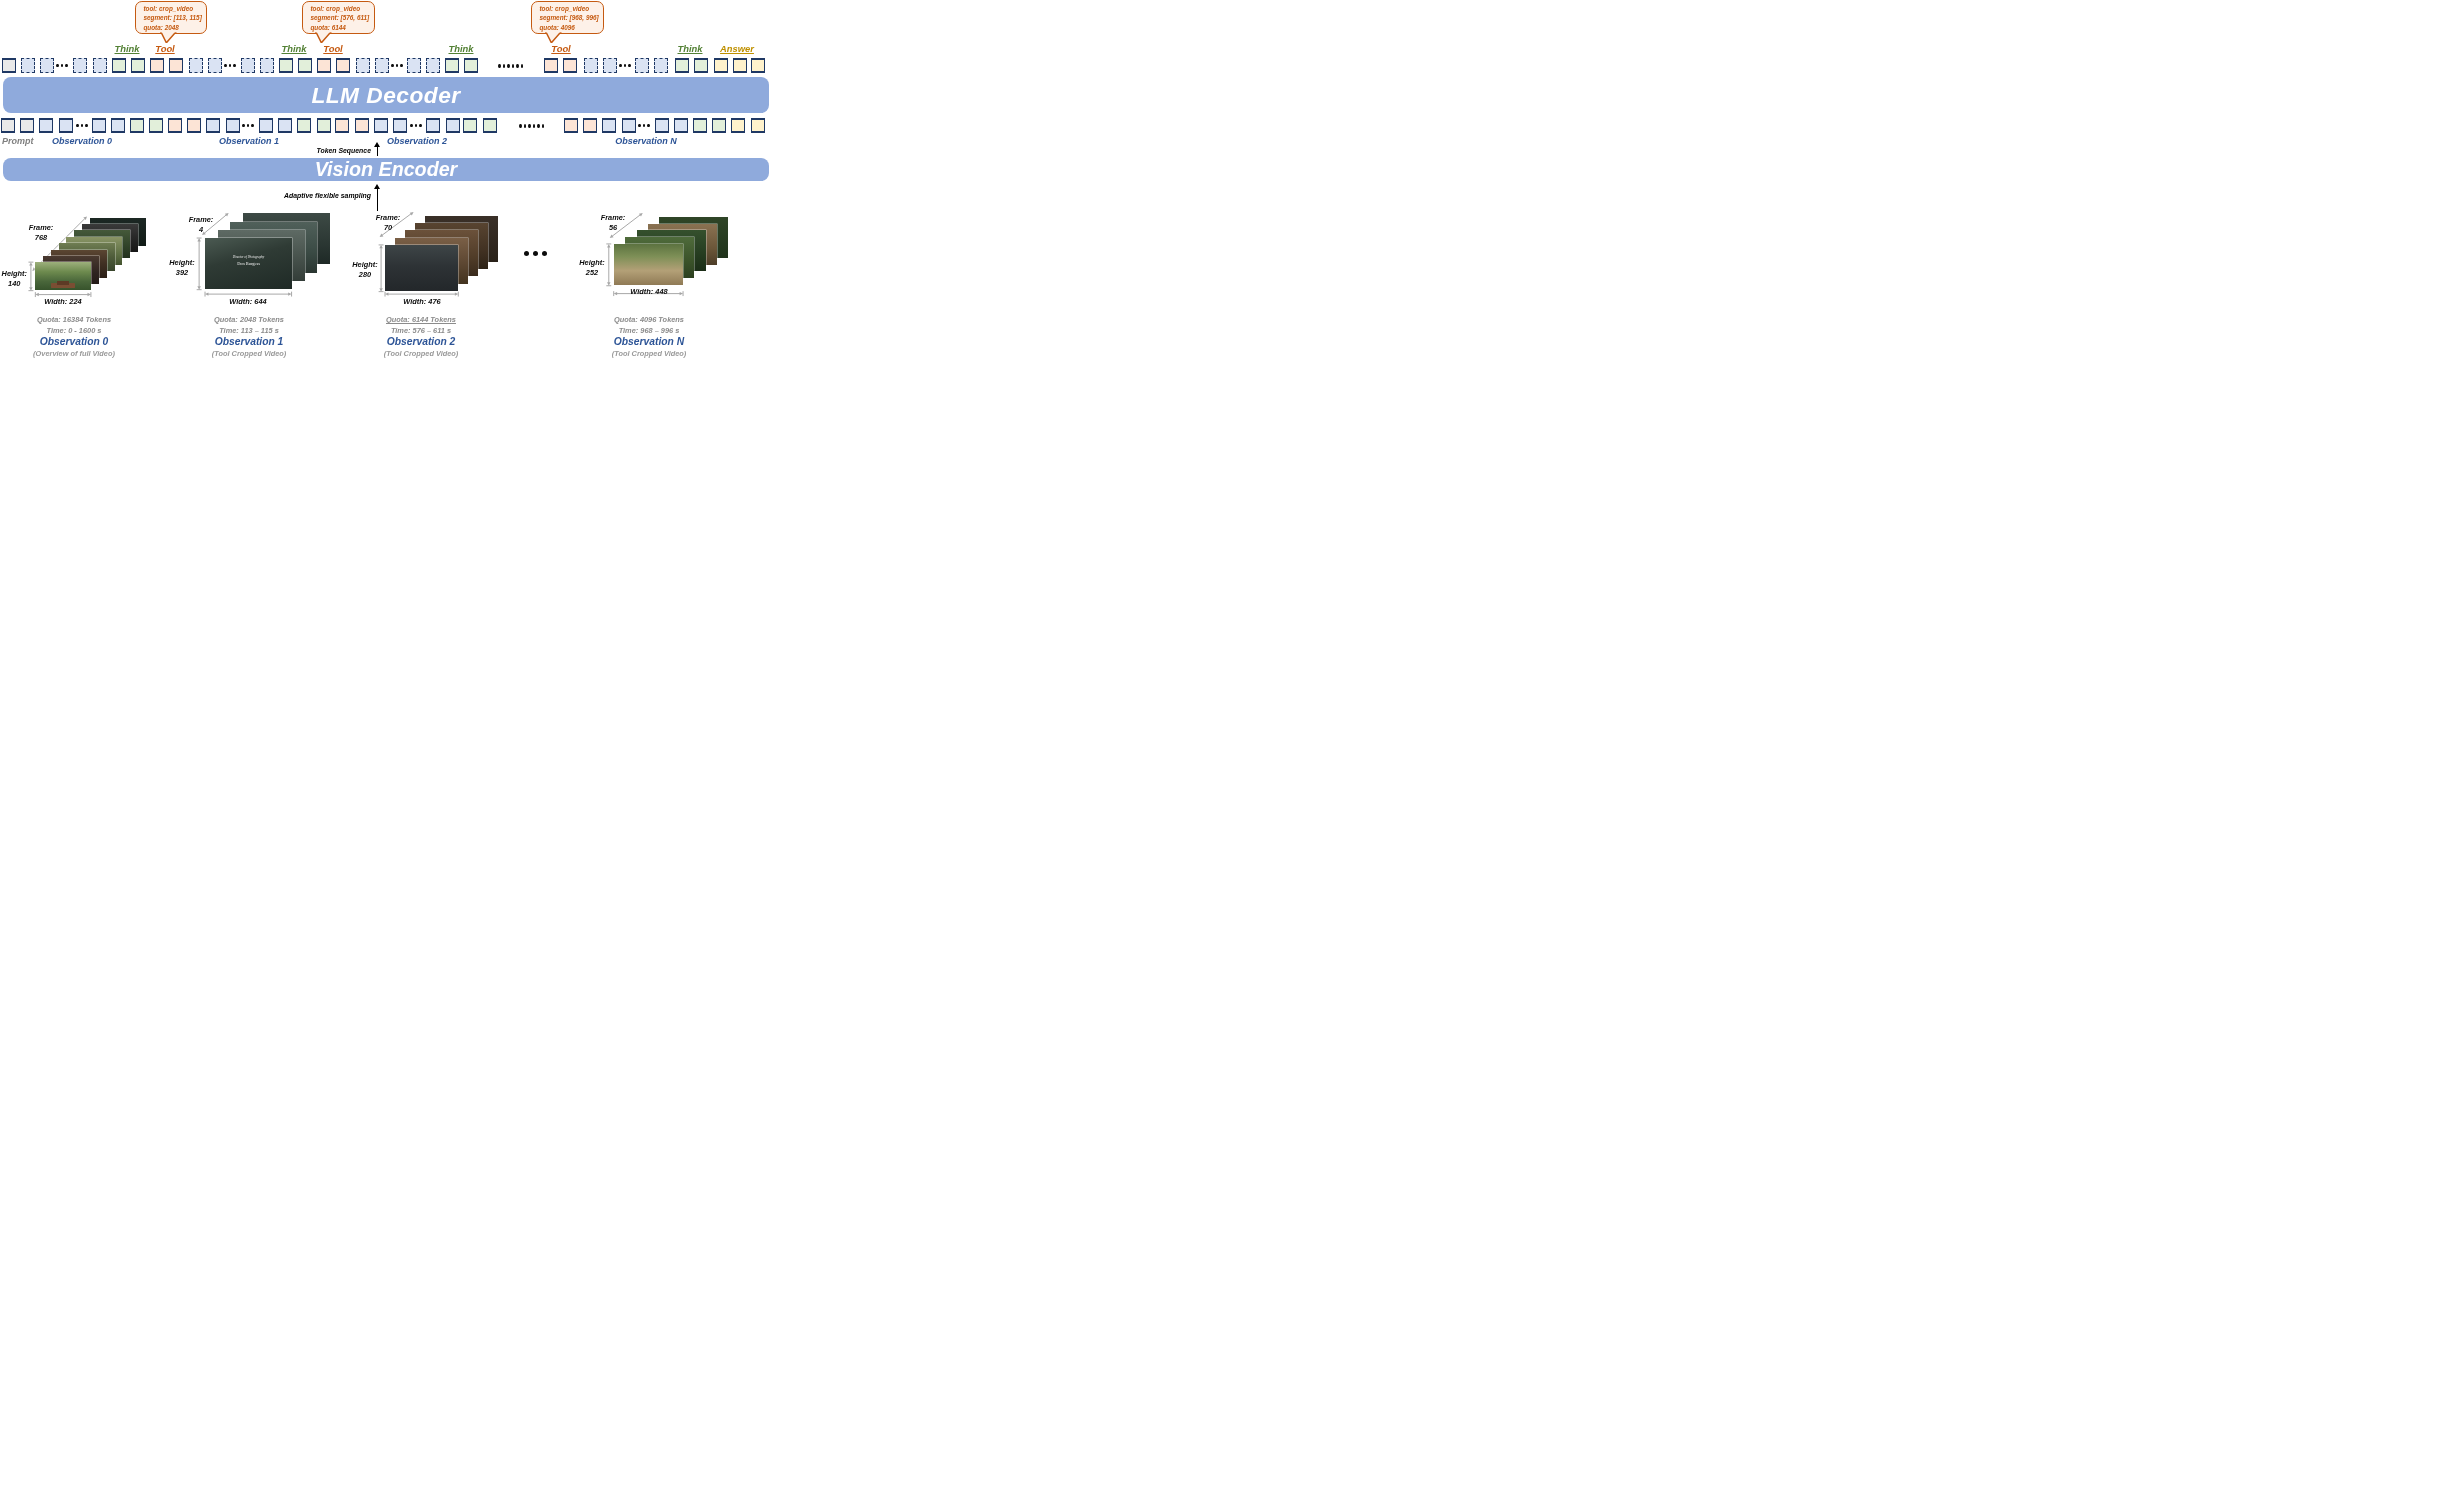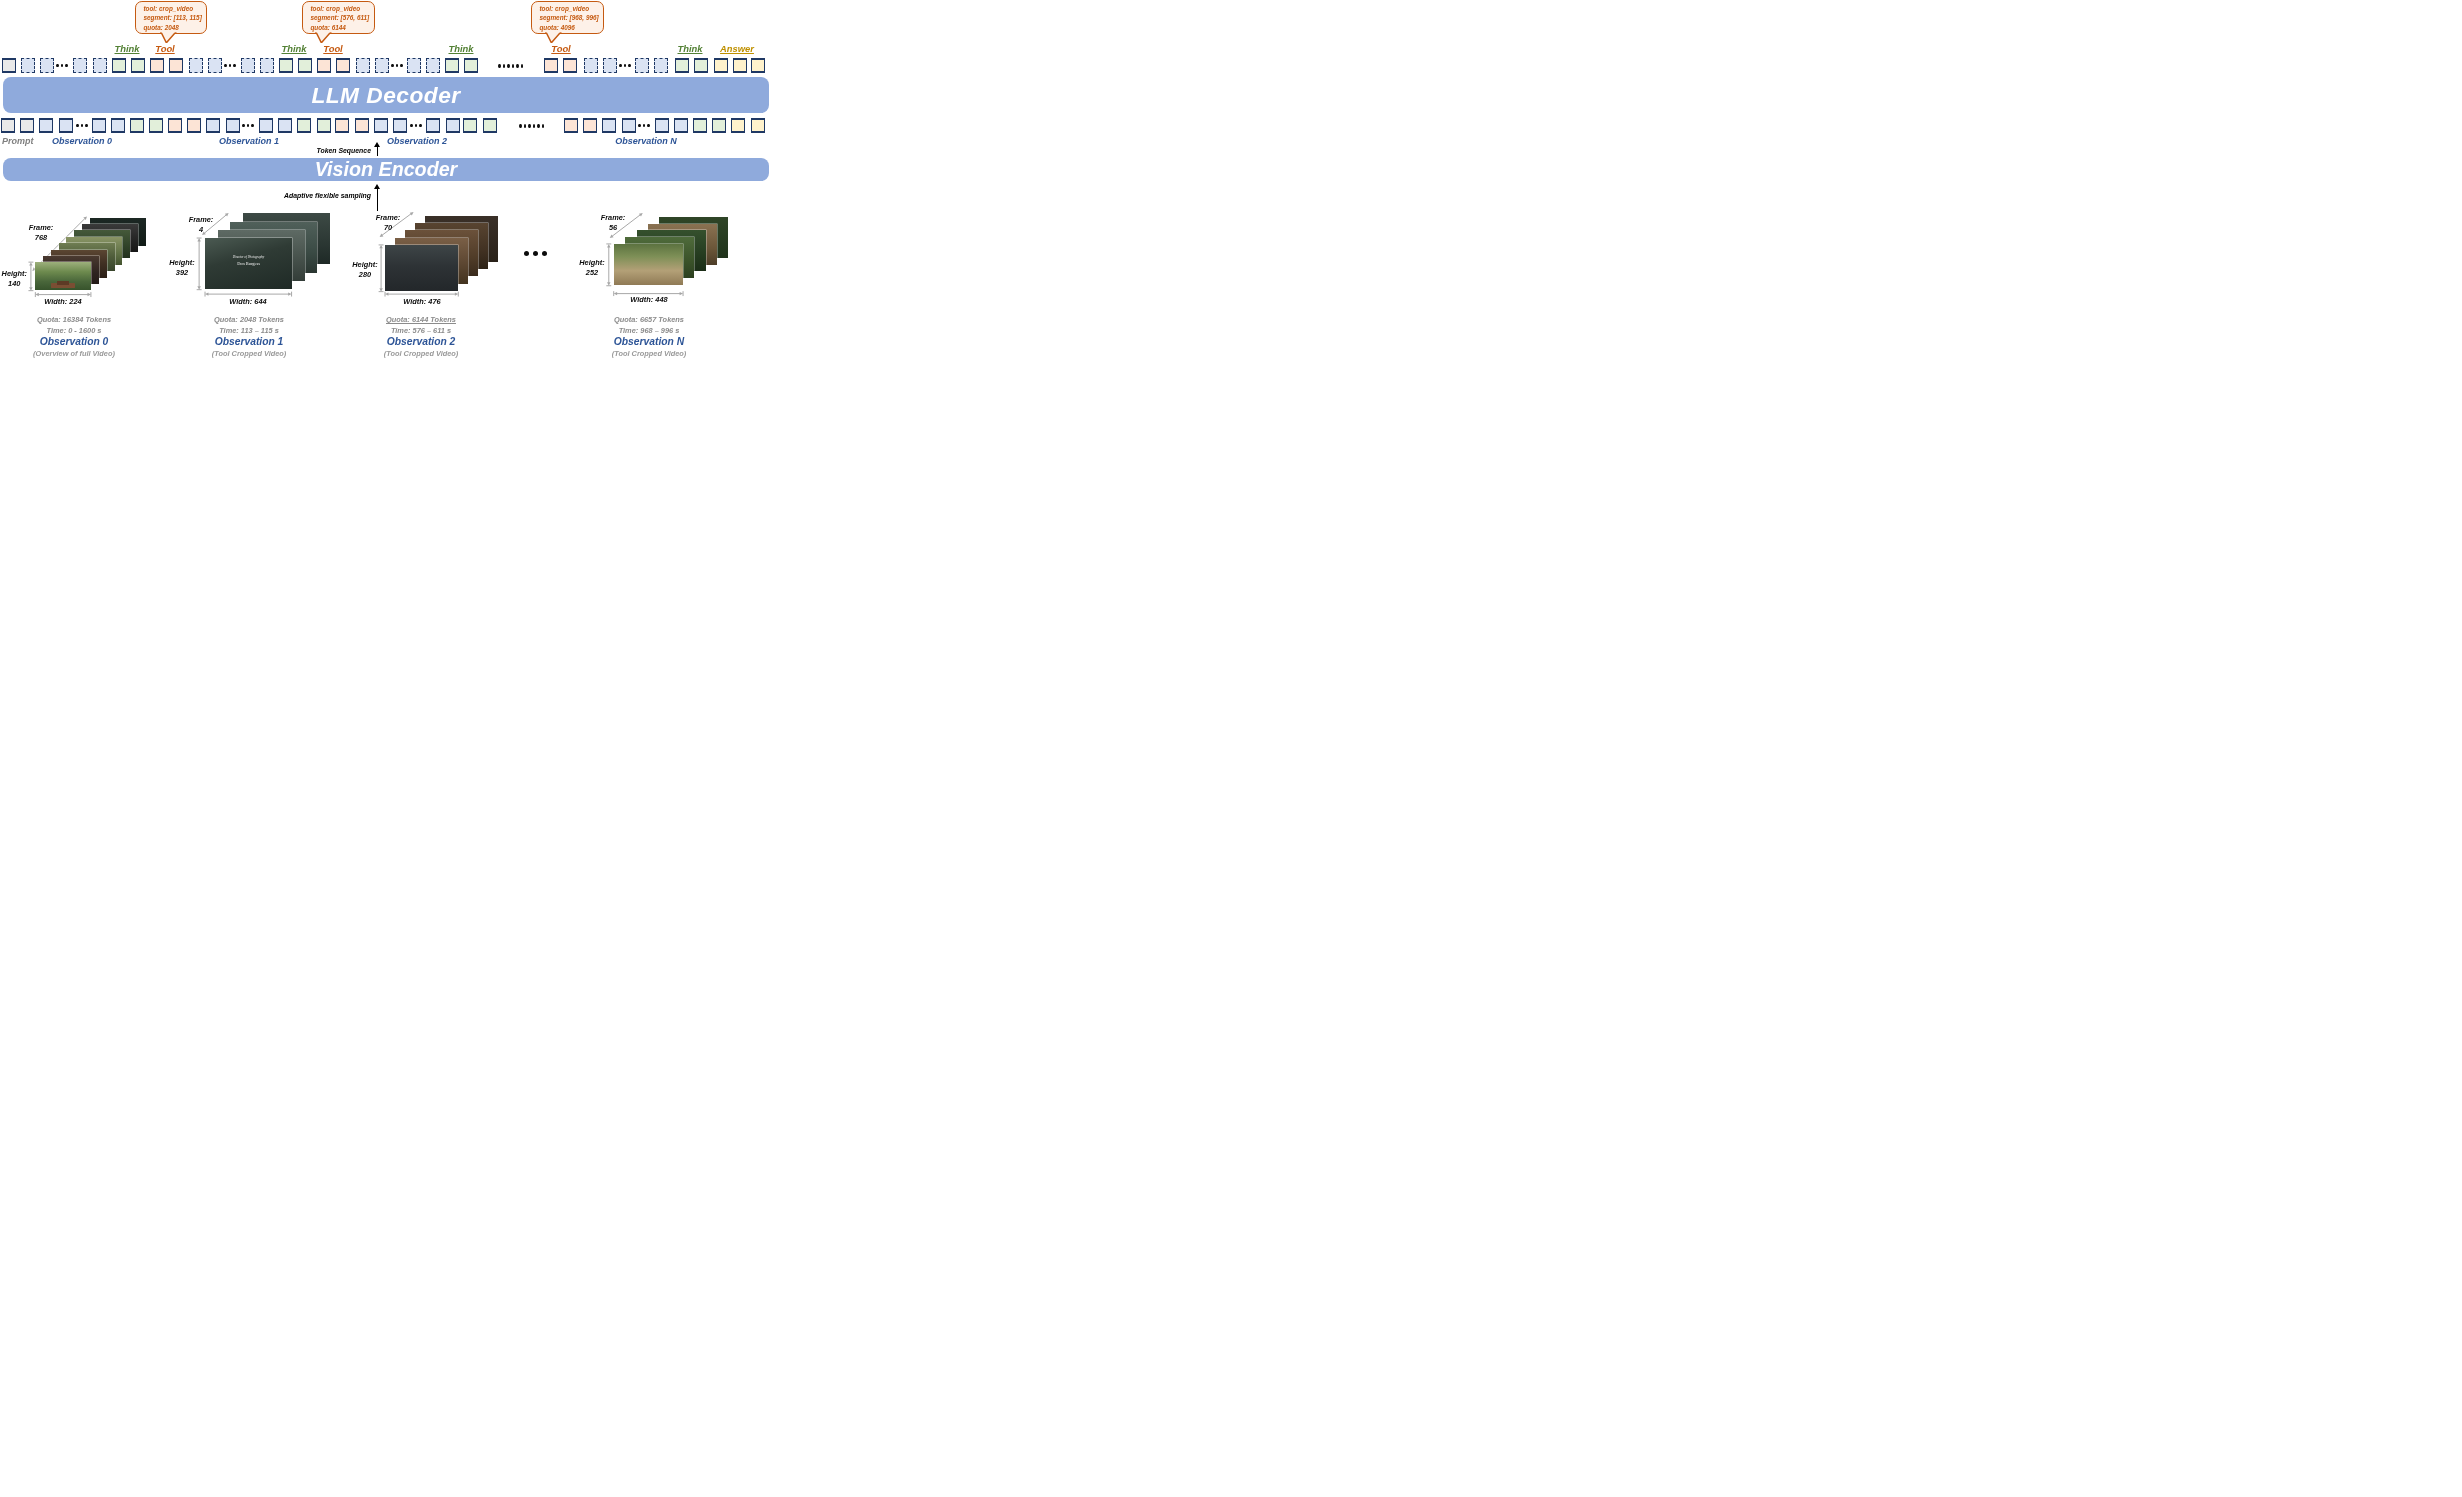--- a/index.html
+++ b/index.html
@@ -389,22 +389,22 @@
   <span class="qline" style="left:421px;top:326px;">Time: 576 – 611 s</span>
   <span class="otitle" style="left:421px;top:336px;">Observation 2</span>
   <span class="osub" style="left:421px;top:349px;">(Tool Cropped Video)</span>
 
   <div class="dim2" style="left:613px;top:213px;">
     <span>Frame:</span><br><span>56</span>
   </div>
   <div class="dim2" style="left:592px;top:258px;">
     <span>Height:</span><br><span>252</span>
   </div>
-  <div class="dim2" style="left:649px;top:295px;">
+  <div class="dim2" style="left:649px;top:287px;">
     <span>Width: 448</span>
   </div>
-  <span class="qline" style="left:649px;top:315px;">Quota: 6657 Tokens</span>
+  <span class="qline" style="left:649px;top:315px;">Quota: 4096 Tokens</span>
   <span class="qline" style="left:649px;top:326px;">Time: 968 – 996 s</span>
   <span class="otitle" style="left:649px;top:336px;">Observation N</span>
   <span class="osub" style="left:649px;top:349px;">(Tool Cropped Video)</span>
 
 </div>
 
 
 </body></html>

